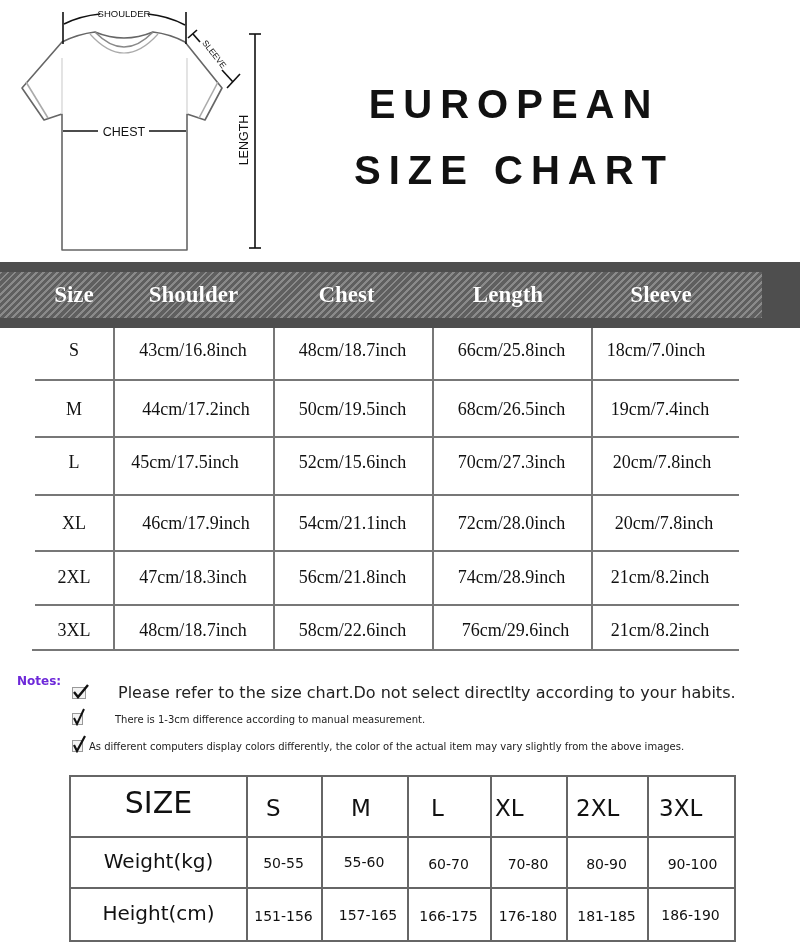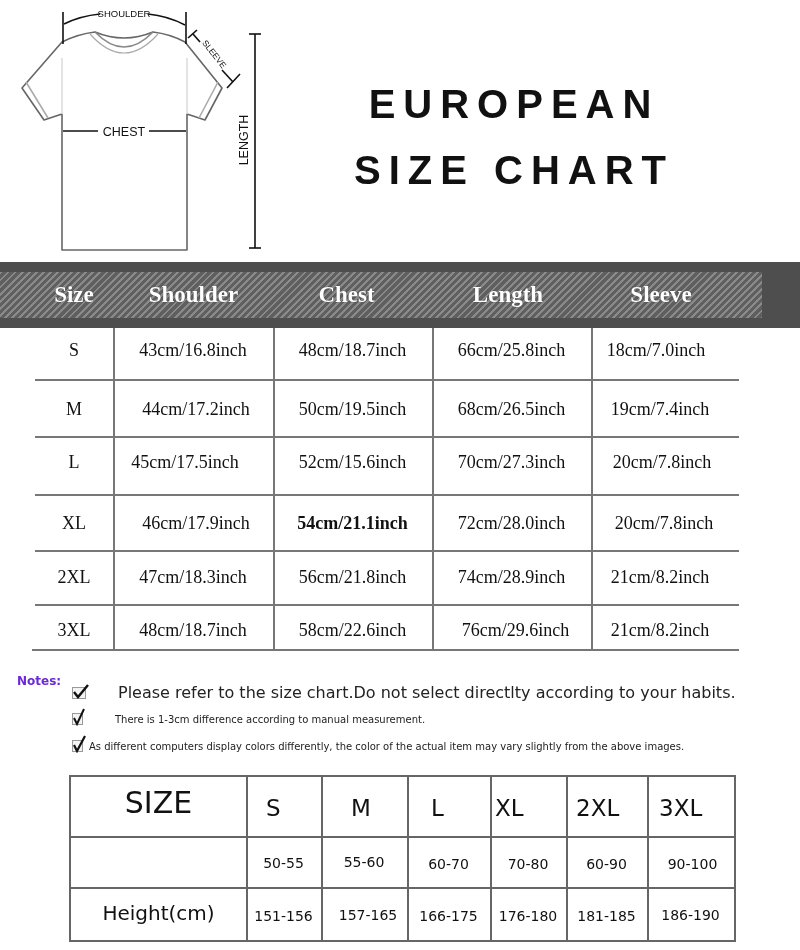--- a/index.html
+++ b/index.html
@@ -135,21 +135,21 @@
   <div class="cell" style="left:595px; top:71px; width:130px;">19cm/7.4inch</div>
 
   <div class="cell" style="left:35px;  top:124px; width:78px;">L</div>
   <div class="cell" style="left:113px; top:124px; width:144px;">45cm/17.5inch</div>
   <div class="cell" style="left:273px; top:124px; width:159px;">52cm/15.6inch</div>
   <div class="cell" style="left:432px; top:124px; width:159px;">70cm/27.3inch</div>
   <div class="cell" style="left:597px; top:124px; width:130px;">20cm/7.8inch</div>
 
   <div class="cell" style="left:35px;  top:185px; width:78px;">XL</div>
   <div class="cell" style="left:116px; top:185px; width:160px;">46cm/17.9inch</div>
-  <div class="cell" style="left:273px; top:185px; width:159px;font-weight:bold;">54cm/21.1inch</div>
+  <div class="cell" style="left:273px; top:185px; width:159px;">54cm/21.1inch</div>
   <div class="cell" style="left:432px; top:185px; width:159px;">72cm/28.0inch</div>
   <div class="cell" style="left:599px; top:185px; width:130px;">20cm/7.8inch</div>
 
   <div class="cell" style="left:35px;  top:239px; width:78px;">2XL</div>
   <div class="cell" style="left:113px; top:239px; width:160px;">47cm/18.3inch</div>
   <div class="cell" style="left:273px; top:239px; width:159px;">56cm/21.8inch</div>
   <div class="cell" style="left:432px; top:239px; width:159px;">74cm/28.9inch</div>
   <div class="cell" style="left:595px; top:239px; width:130px;">21cm/8.2inch</div>
 
   <div class="cell" style="left:35px;  top:292px; width:78px;">3XL</div>
@@ -199,25 +199,26 @@
   <div class="hline" style="left:0; top:110px; width:663px; background:#666;"></div>
 
   <div class="bcell" style="left:0; top:8px; width:175px; text-align:center; font-size:30px;">SIZE</div>
   <div class="bcell" style="left:195px; top:18px; font-size:23px;">S</div>
   <div class="bcell" style="left:280px; top:18px; font-size:23px;">M</div>
   <div class="bcell" style="left:360px; top:18px; font-size:23px;">L</div>
   <div class="bcell" style="left:424px; top:18px; font-size:23px;">XL</div>
   <div class="bcell" style="left:505px; top:18px; font-size:23px;">2XL</div>
   <div class="bcell" style="left:588px; top:18px; font-size:23px;">3XL</div>
 
+  <div class="bcell" style="left:0; top:72px; width:175px; text-align:center; font-size:20px;">Weight(kg)</div>
   <div class="bcell" style="left:175px; top:78px; width:75px;  text-align:center; font-size:14px;">50-55</div>
   <div class="bcell" style="left:250px; top:77px; width:86px;  text-align:center; font-size:14px;">55-60</div>
   <div class="bcell" style="left:336px; top:79px; width:83px;  text-align:center; font-size:14px;">60-70</div>
   <div class="bcell" style="left:419px; top:79px; width:76px;  text-align:center; font-size:14px;">70-80</div>
-  <div class="bcell" style="left:495px; top:79px; width:81px;  text-align:center; font-size:14px;">60-90</div>
+  <div class="bcell" style="left:495px; top:79px; width:81px;  text-align:center; font-size:14px;">80-90</div>
   <div class="bcell" style="left:580px; top:79px; width:83px;  text-align:center; font-size:14px;">90-100</div>
 
   <div class="bcell" style="left:0; top:124px; width:175px; text-align:center; font-size:20px;">Height(cm)</div>
   <div class="bcell" style="left:175px; top:131px; width:75px;  text-align:center; font-size:14px;">151-156</div>
   <div class="bcell" style="left:250px; top:130px; width:94px;  text-align:center; font-size:14px;">157-165</div>
   <div class="bcell" style="left:336px; top:131px; width:83px;  text-align:center; font-size:14px;">166-175</div>
   <div class="bcell" style="left:419px; top:131px; width:76px;  text-align:center; font-size:14px;">176-180</div>
   <div class="bcell" style="left:495px; top:131px; width:81px;  text-align:center; font-size:14px;">181-185</div>
   <div class="bcell" style="left:578px; top:130px; width:83px;  text-align:center; font-size:14px;">186-190</div>
 </div>

